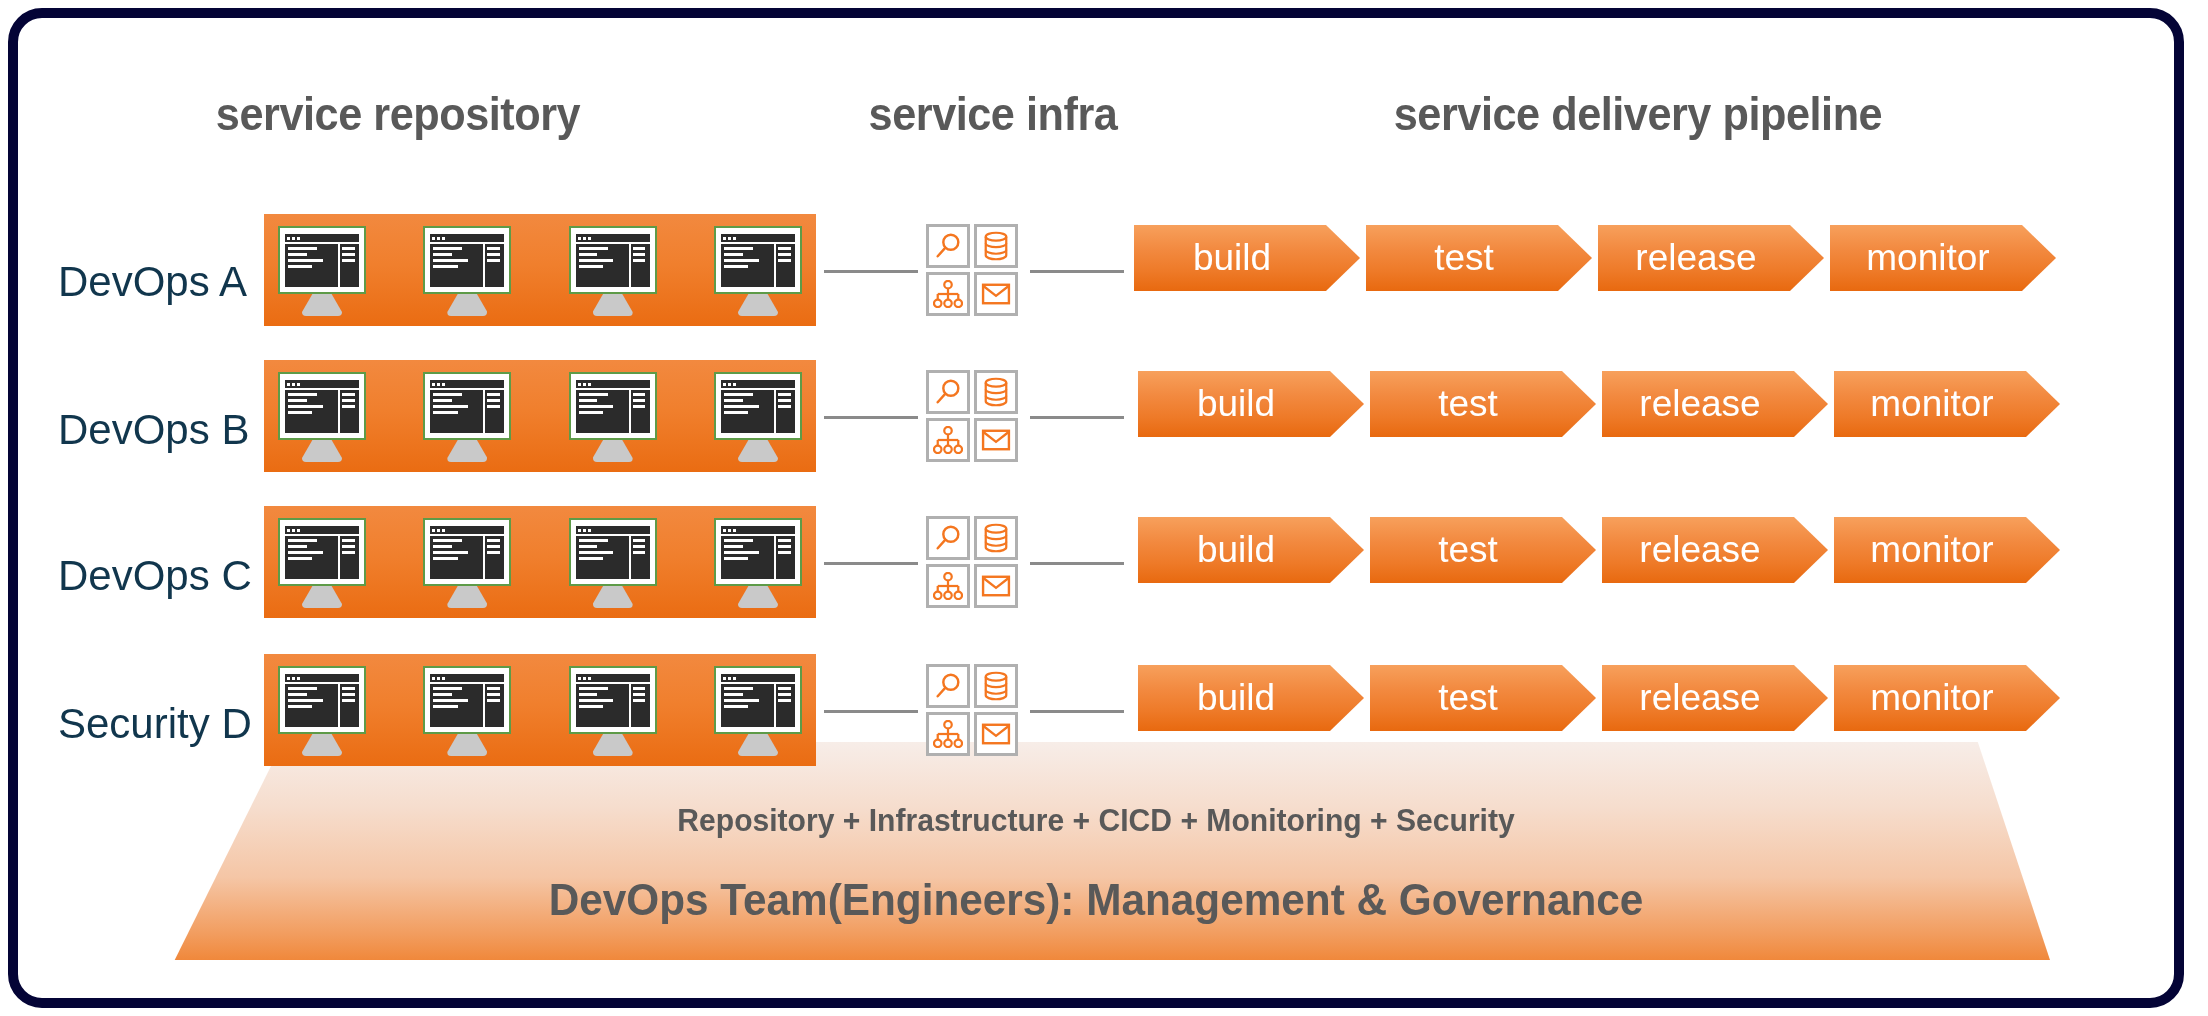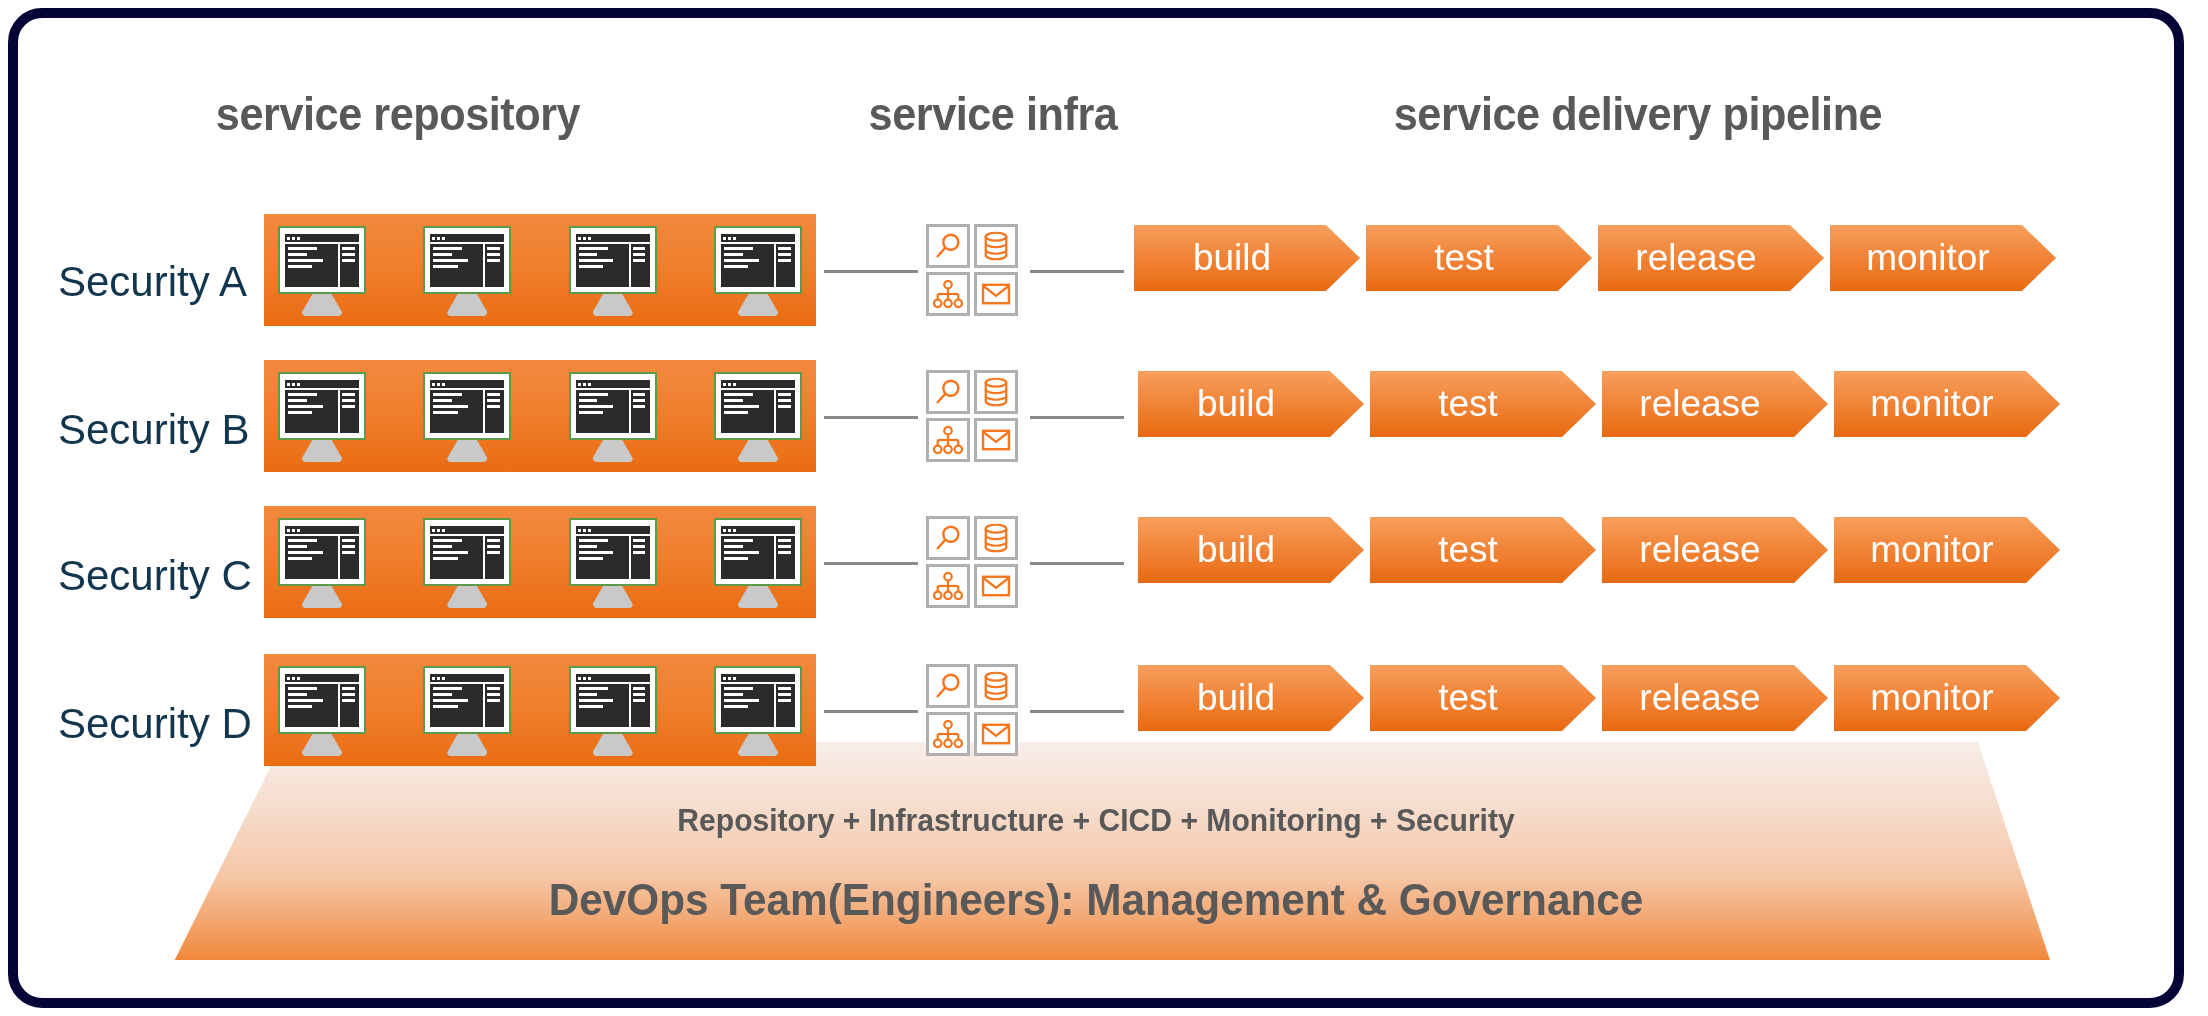--- a/index.html
+++ b/index.html
@@ -193,21 +193,21 @@
   <div id="canvas">
 
     <div id="trapezoid"></div>
     <div id="trap-line1">Repository + Infrastructure + CICD + Monitoring + Security</div>
     <div id="trap-line2">DevOps Team(Engineers): Management &amp; Governance</div>
 
     <div class="col-header" style="left:100px;top:68px;width:560px;">service repository</div>
     <div class="col-header" style="left:770px;top:68px;width:410px;">service infra</div>
     <div class="col-header" style="left:1230px;top:68px;width:780px;">service delivery pipeline</div>
 
-    <div class="svc-label" style="top:240px;">Security A</div>
+    <div class="svc-label" style="top:240px;">DevOps A</div>
     <div class="repo-panel" id="repo-0" style="left:246px;top:196px;width:552px;height:112px;">
         <div class="monitor">
           <div class="mon-screen">
             <div class="mon-titlebar">
               <span class="mon-dot"></span>
               <span class="mon-dot"></span>
               <span class="mon-dot"></span>
             </div>
             <div class="mon-body">
               <div class="mon-main">
@@ -338,21 +338,21 @@
             </svg>
           </span>
         </div>
       </div>
     <div class="connector" style="left:1012px;top:252px;width:94px;"></div>
     <div class="chevron" id="pipe-0-0" style="left:1116px;top:207px;width:226px;">build</div>
     <div class="chevron" id="pipe-0-1" style="left:1348px;top:207px;width:226px;">test</div>
     <div class="chevron" id="pipe-0-2" style="left:1580px;top:207px;width:226px;">release</div>
     <div class="chevron" id="pipe-0-3" style="left:1812px;top:207px;width:226px;">monitor</div>
 
-    <div class="svc-label" style="top:388px;">Security B</div>
+    <div class="svc-label" style="top:388px;">DevOps B</div>
     <div class="repo-panel" id="repo-1" style="left:246px;top:342px;width:552px;height:112px;">
         <div class="monitor">
           <div class="mon-screen">
             <div class="mon-titlebar">
               <span class="mon-dot"></span>
               <span class="mon-dot"></span>
               <span class="mon-dot"></span>
             </div>
             <div class="mon-body">
               <div class="mon-main">
@@ -483,21 +483,21 @@
             </svg>
           </span>
         </div>
       </div>
     <div class="connector" style="left:1012px;top:398px;width:94px;"></div>
     <div class="chevron" id="pipe-1-0" style="left:1120px;top:353px;width:226px;">build</div>
     <div class="chevron" id="pipe-1-1" style="left:1352px;top:353px;width:226px;">test</div>
     <div class="chevron" id="pipe-1-2" style="left:1584px;top:353px;width:226px;">release</div>
     <div class="chevron" id="pipe-1-3" style="left:1816px;top:353px;width:226px;">monitor</div>
 
-    <div class="svc-label" style="top:534px;">Security C</div>
+    <div class="svc-label" style="top:534px;">DevOps C</div>
     <div class="repo-panel" id="repo-2" style="left:246px;top:488px;width:552px;height:112px;">
         <div class="monitor">
           <div class="mon-screen">
             <div class="mon-titlebar">
               <span class="mon-dot"></span>
               <span class="mon-dot"></span>
               <span class="mon-dot"></span>
             </div>
             <div class="mon-body">
               <div class="mon-main">

